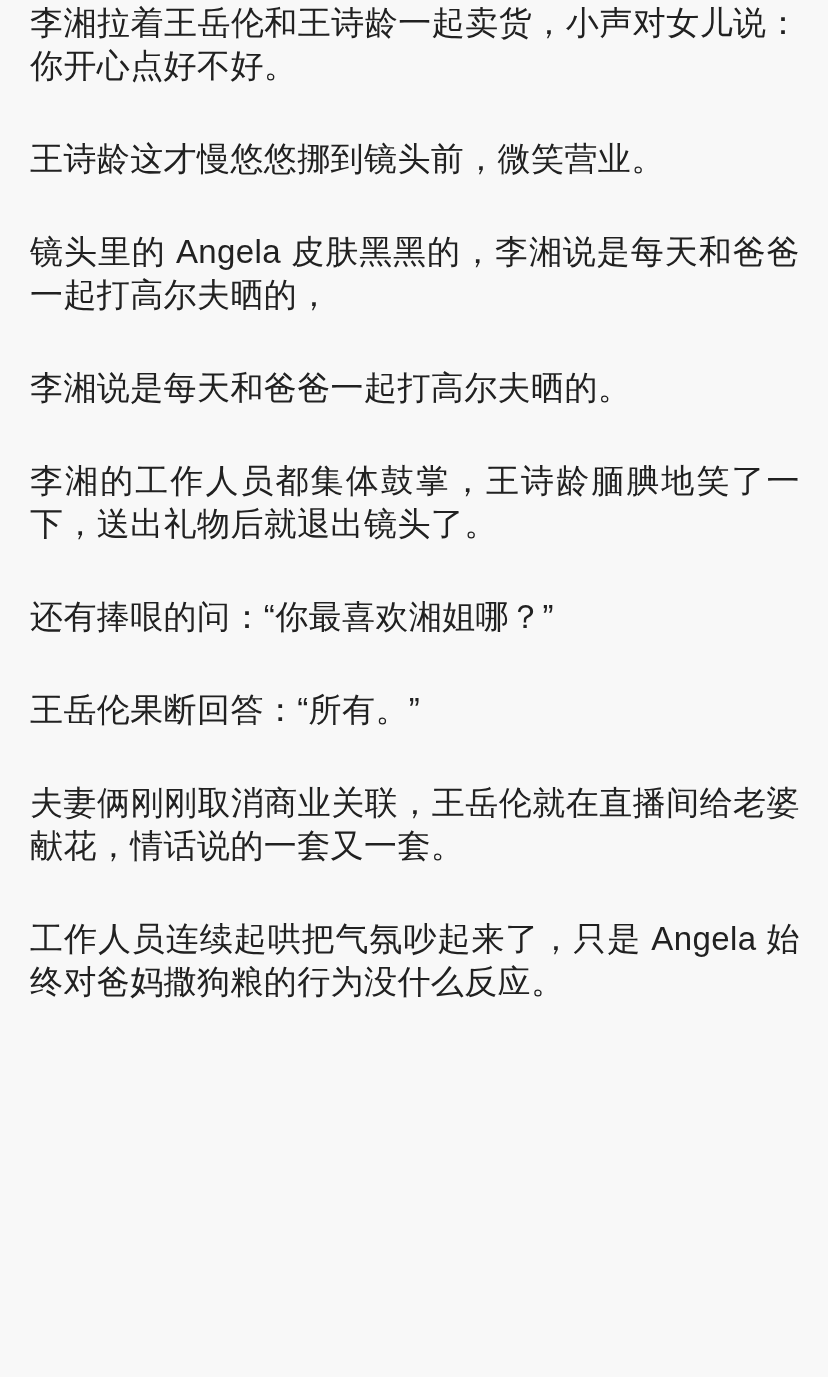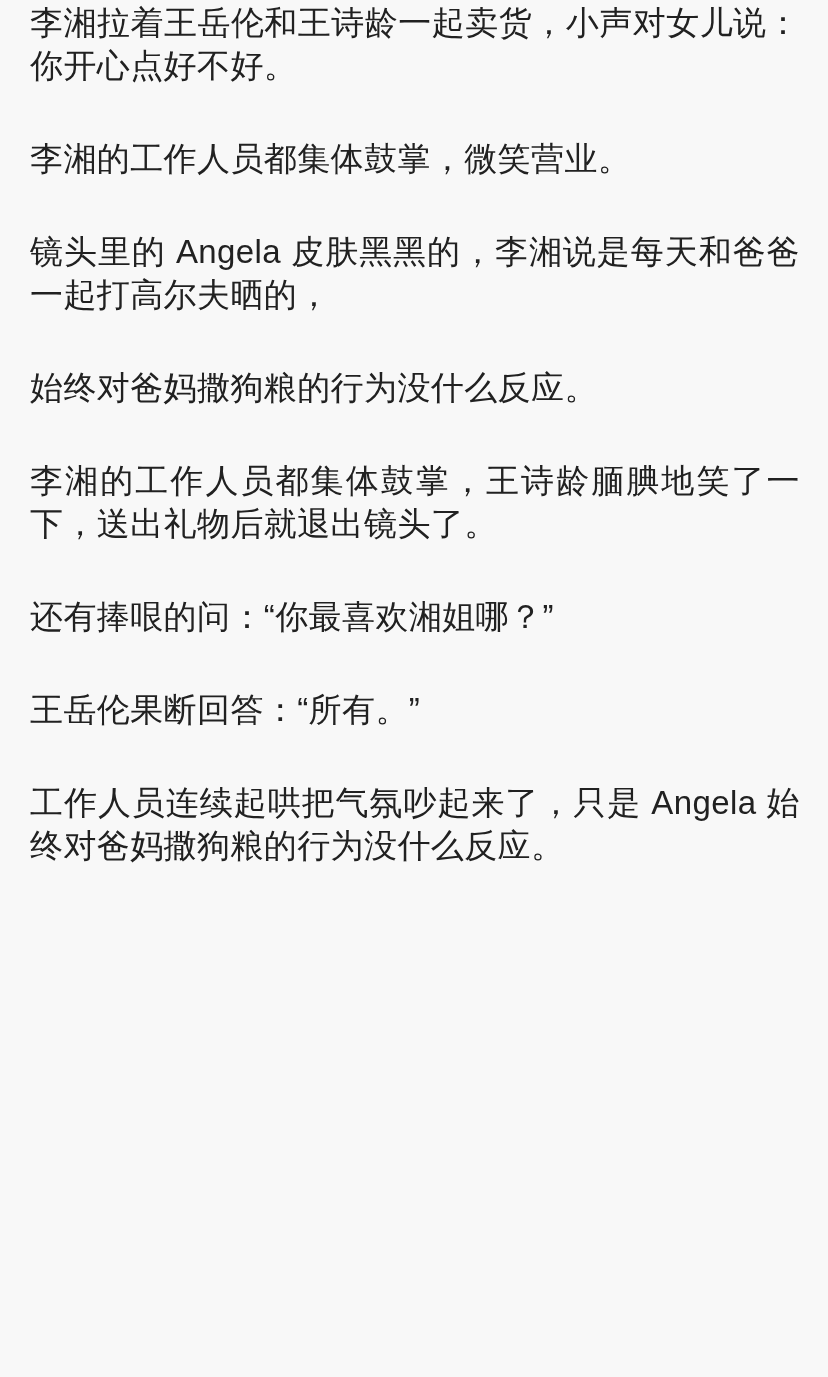--- a/index.html
+++ b/index.html
@@ -26,20 +26,21 @@
     letter-spacing: 0.4px;
     text-align: justify;
     word-break: break-all;
   }
 </style>
 </head>
 <body>
 
 <main class="article">
   <p>李湘拉着王岳伦和王诗龄一起卖货，小声对女儿说：你开心点好不好。</p>
-  <p>李湘的工作人员都集体鼓掌，微笑营业。</p>
+  <p>王诗龄这才慢悠悠挪到镜头前，微笑营业。</p>
   <p>镜头里的 Angela 皮肤黑黑的，李湘说是每天和爸爸一起打高尔夫晒的，</p>
-  <p>始终对爸妈撒狗粮的行为没什么反应。</p>
+  <p>李湘说是每天和爸爸一起打高尔夫晒的。</p>
   <p>李湘的工作人员都集体鼓掌，王诗龄腼腆地笑了一下，送出礼物后就退出镜头了。</p>
   <p>还有捧哏的问：“你最喜欢湘姐哪？”</p>
   <p>王岳伦果断回答：“所有。”</p>
+  <p>夫妻俩刚刚取消商业关联，王岳伦就在直播间给老婆献花，情话说的一套又一套。</p>
   <p>工作人员连续起哄把气氛吵起来了，只是 Angela 始终对爸妈撒狗粮的行为没什么反应。</p>
 </main>
 
 </body></html>

